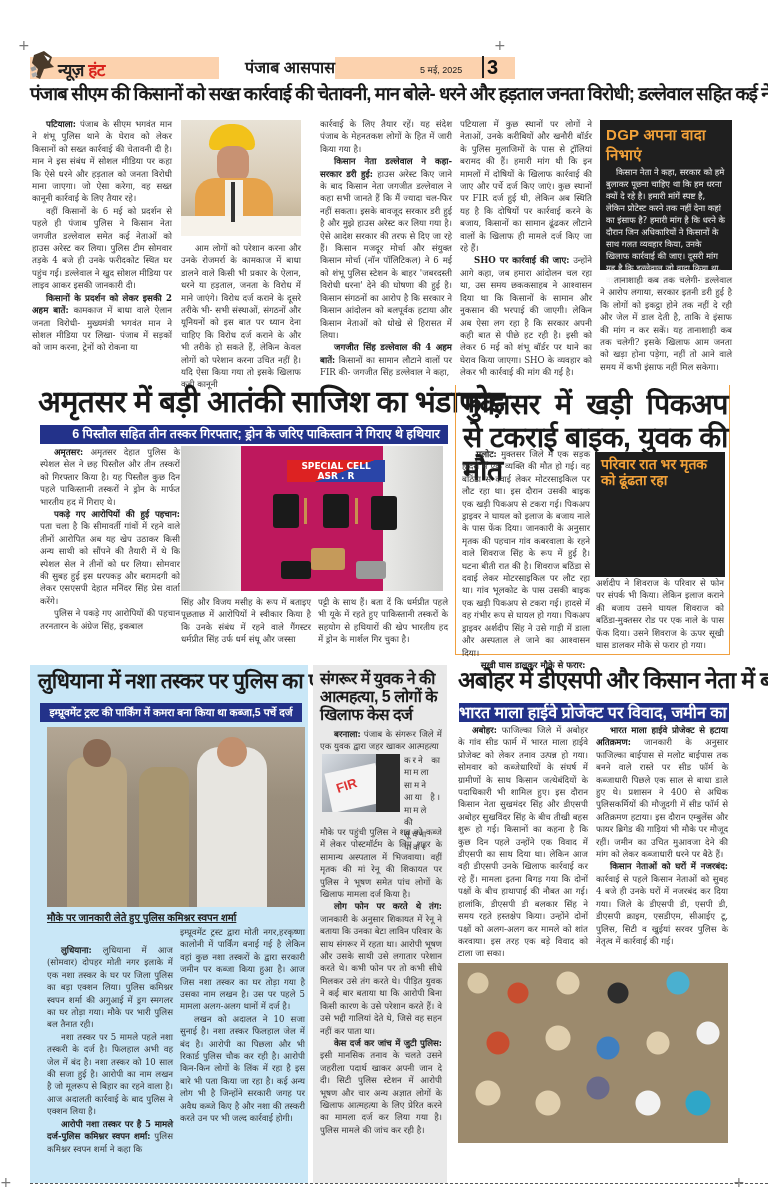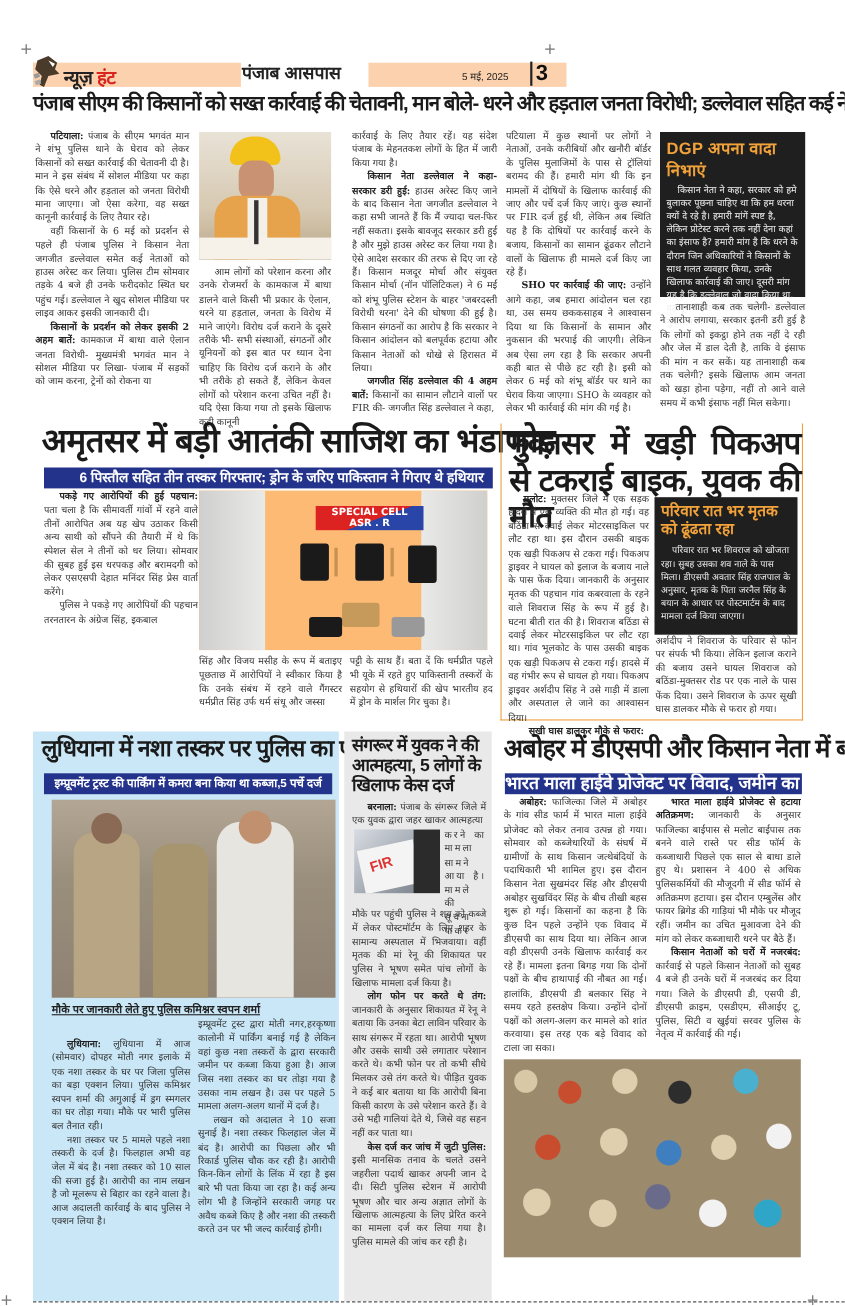--- a/index.html
+++ b/index.html
@@ -7,21 +7,21 @@
   body { position: relative; font-family: "DejaVu Serif", serif; color: #222; }
   .abs { position: absolute; }
   .crop { position: absolute; color: #777; font: 14px "DejaVu Sans", sans-serif; line-height: 1; }
   
   .masthead { left: 30px; top: 57px; width: 534px; height: 22px; }
   .mh-bar-l { position:absolute; left:0; top:0; width:189px; height:22px; background:#fcd2ae; }
   .mh-bar-r { position:absolute; left:305px; top:0; width:180px; height:22px; background:#fcd2ae; }
   .mh-logo { position:absolute; left:0; top:-8px; width:26px; height:34px; }
   .mh-brand { position:absolute; left:28px; top:1px; font: bold 17px "Liberation Sans", sans-serif; color:#222; letter-spacing:-0.5px; }
   .mh-brand .red { color:#d9231d; }
-  .mh-section { position:absolute; left:190px; top:0; width:115px; height:22px; text-align:left; font: bold 16px "Liberation Sans", sans-serif; line-height:22px; color:#222; }
+  .mh-section { position:absolute; left:190px; top:0; width:115px; height:22px; text-align:right; font: bold 16px "Liberation Sans", sans-serif; line-height:22px; color:#222; }
   .mh-date { position:absolute; left:390px; top:6px; font: 9px "Liberation Sans", sans-serif; color:#222; }
   .mh-page { position:absolute; left:452px; top:-1px; font: bold 20px "Liberation Sans", sans-serif; color:#111; border-left:2px solid #222; padding-left:3px; line-height:22px;}
 
   .headline { font-family: "Liberation Sans", sans-serif; font-weight: bold; color:#1a1a1a; letter-spacing:-0.5px; line-height:1.05; }
   .bodytxt { font-family: "DejaVu Serif", serif; font-size: 8.6px; line-height: 12.4px; color:#333; text-align: justify; }
   .bodytxt p { text-indent: 14px; }
   .bodytxt b { color:#222; }
   .blue-bar { background:#23328a; color:#fff; font: bold 13px "Liberation Sans", sans-serif; text-align:center; }
   .photo { overflow:hidden; }
 
@@ -109,25 +109,26 @@
 </div>
 
 <div class="abs bodytxt" style="left:600px;top:274px;width:132px;">
   <p><span>तानाशाही कब तक चलेगी- डल्लेवाल ने आरोप लगाया, सरकार इतनी डरी हुई है कि लोगों को इकट्ठा होने तक नहीं दे रही और जेल में डाल देती है, ताकि वे इंसाफ की मांग न कर सकें। यह तानाशाही कब तक चलेगी? इसके खिलाफ आम जनता को खड़ा होना पड़ेगा, नहीं तो आने वाले समय में कभी इंसाफ नहीं मिल सकेगा।</span></p>
 </div>
 
 <div class="abs headline" style="left:38px;top:386px;width:412px;font-size:30px;white-space:nowrap;">अमृतसर में बड़ी आतंकी साजिश का भंडाफोड़</div>
 <div class="abs blue-bar" style="left:40px;top:425px;width:408px;height:19px;line-height:19px;font-size:12.5px;white-space:nowrap;overflow:hidden;padding-left:24px;">6 पिस्तौल सहित तीन तस्कर गिरफ्तार; ड्रोन के जरिए पाकिस्तान ने गिराए थे हथियार</div>
 
 <div class="abs bodytxt" style="left:40px;top:446px;width:140px;">
+  <p><b>अमृतसर:</b><span> अमृतसर देहात पुलिस के स्पेशल सेल ने छह पिस्तौल और तीन तस्करों को गिरफ्तार किया है। यह पिस्तौल कुछ दिन पहले पाकिस्तानी तस्करों ने ड्रोन के मार्फत भारतीय हद में गिराए थे।</span></p>
   <p><b>पकड़े गए आरोपियों की हुई पहचान:</b><span> पता चला है कि सीमावर्ती गांवों में रहने वाले तीनों आरोपित अब यह खेप उठाकर किसी अन्य साथी को सौंपने की तैयारी में थे कि स्पेशल सेल ने तीनों को धर लिया। सोमवार की सुबह हुई इस धरपकड़ और बरामदगी को लेकर एसएसपी देहात मनिंदर सिंह प्रेस वार्ता करेंगे।</span></p>
   <p><span>पुलिस ने पकड़े गए आरोपियों की पहचान तरनतारन के अंग्रेज सिंह, इकबाल</span></p>
 </div>
 
-<div class="abs photo" style="left:181px;top:446px;width:262px;height:145px;background:#fdba74;padding-left:48px;">
+<div class="abs photo" style="left:181px;top:446px;width:262px;height:145px;background:#be185d;padding-left:48px;">
   <div style="position:absolute;left:0;top:0;width:60px;height:145px;background:linear-gradient(90deg,#cfcfcd,#e9e9e7);"></div>
   <div style="position:absolute;left:202px;top:0;width:60px;height:145px;background:linear-gradient(270deg,#cfcfcd,#e9e9e7);"></div>
   <div style="position:absolute;left:106px;top:14px;width:98px;height:22px;background:linear-gradient(160deg,#d22 0%,#d22 55%,#2a45a8 56%);color:#fff;font:bold 9px 'DejaVu Sans',sans-serif;text-align:center;line-height:10px;padding-top:1px;">
     <div>SPECIAL CELL</div>
     <div>ASR . R</div>
   </div>
   <div style="position:absolute;left:92px;top:48px;width:26px;height:34px;background:#1a1a1a;border-radius:3px;"></div>
   <div style="position:absolute;left:142px;top:48px;width:26px;height:34px;background:#1a1a1a;border-radius:3px;"></div>
   <div style="position:absolute;left:190px;top:50px;width:26px;height:34px;background:#1a1a1a;border-radius:3px;"></div>
   <div style="position:absolute;left:130px;top:102px;width:34px;height:22px;background:#c59a5a;border-radius:3px;"></div>
@@ -147,23 +148,20 @@
 <div class="abs muk-frame"></div>
 <div class="abs headline" style="left:463px;top:388px;width:265px;font-size:28.5px;line-height:33px;text-align:justify;">मुक्तसर में खड़ी पिकअप से टकराई बाइक, युवक की मौत</div>
 
 <div class="abs bodytxt" style="left:462px;top:448px;width:128px;">
   <p><b>मलोट:</b><span> मुक्तसर जिले में एक सड़क हादसे में एक व्यक्ति की मौत हो गई। वह बठिंडा से दवाई लेकर मोटरसाइकिल पर लौट रहा था। इस दौरान उसकी बाइक एक खड़ी पिकअप से टकरा गई। पिकअप ड्राइवर ने घायल को इलाज के बजाय नाले के पास फेंक दिया। जानकारी के अनुसार मृतक की पहचान गांव कबरवाला के रहने वाले शिवराज सिंह के रूप में हुई है। घटना बीती रात की है। शिवराज बठिंडा से दवाई लेकर मोटरसाइकिल पर लौट रहा था। गांव भूलकोट के पास उसकी बाइक एक खड़ी पिकअप से टकरा गई। हादसे में वह गंभीर रूप से घायल हो गया। पिकअप ड्राइवर अर्शदीप सिंह ने उसे गाड़ी में डाला और अस्पताल ले जाने का आश्वासन दिया।</span></p>
   <p style="text-align:center"><b>सूखी घास डालकर मौके से फरार:</b></p>
 </div>
 
 <div class="abs pariwar">
   <div class="pariwar-title">परिवार रात भर मृतक को ढूंढता रहा</div>
-  <div class="pariwar-body">
-      <p>परिवार रात भर शिवराज को खोजता रहा। सुबह उसका शव नाले के पास मिला। डीएसपी अवतार सिंह राजपाल के अनुसार, मृतक के पिता जरनैल सिंह के बयान के आधार पर पोस्टमार्टम के बाद मामला दर्ज किया जाएगा।</p>
-    </div>
 </div>
 
 <div class="abs bodytxt" style="left:596px;top:577px;width:128px;">
   <p style="text-indent:0">अर्शदीप ने शिवराज के परिवार से फोन पर संपर्क भी किया। लेकिन इलाज कराने की बजाय उसने घायल शिवराज को बठिंडा-मुक्तसर रोड पर एक नाले के पास फेंक दिया। उसने शिवराज के ऊपर सूखी घास डालकर मौके से फरार हो गया।</p>
 </div>
 
 <div class="abs ludh"></div>
 <div class="abs headline" style="left:38px;top:670px;width:265px;font-size:21px;white-space:nowrap;letter-spacing:-0.6px;">लुधियाना में नशा तस्कर पर पुलिस का एक्शन</div>
 <div class="abs blue-bar" style="left:40px;top:703px;width:262px;height:19px;line-height:19px;font-size:10.5px;white-space:nowrap;overflow:hidden;">इम्प्रूवमेंट ट्रस्ट की पार्किंग में कमरा बना किया था कब्जा,5 पर्चे दर्ज</div>
 
@@ -172,20 +170,21 @@
   <div style="position:absolute;left:92px;top:40px;width:50px;height:140px;background:#a79570;border-radius:16px 16px 0 0;"></div>
   <div style="position:absolute;left:150px;top:20px;width:70px;height:160px;background:#e7e5e0;border-radius:22px 22px 0 0;"></div>
   <div style="position:absolute;left:170px;top:10px;width:30px;height:30px;background:#c1906f;border-radius:50%;"></div>
   <div style="position:absolute;left:36px;top:12px;width:28px;height:28px;background:#8a6a54;border-radius:50%;"></div>
 </div>
 <div class="abs" style="left:47px;top:910px;width:258px;font:bold 10px 'Liberation Sans',sans-serif;color:#222;white-space:nowrap;text-decoration:underline;">मौके पर जानकारी लेते हुए पुलिस कमिश्नर स्वपन शर्मा</div>
 
 <div class="abs bodytxt" style="left:47px;top:944px;width:126px;">
   <p><b>लुधियाना:</b><span> लुधियाना में आज (सोमवार) दोपहर मोती नगर इलाके में एक नशा तस्कर के घर पर जिला पुलिस का बड़ा एक्शन लिया। पुलिस कमिश्नर स्वपन शर्मा की अगुआई में ड्रग स्मगलर का घर तोड़ा गया। मौके पर भारी पुलिस बल तैनात रही।</span></p>
   <p><span>नशा तस्कर पर 5 मामले पहले नशा तस्करी के दर्ज है। फिलहाल अभी वह जेल में बंद है। नशा तस्कर को 10 साल की सजा हुई है। आरोपी का नाम लखन है जो मूलरूप से बिहार का रहने वाला है। आज अदालती कार्रवाई के बाद पुलिस ने एक्शन लिया है।</span></p>
+  <p><b>आरोपी नशा तस्कर पर है 5 मामले दर्ज-पुलिस कमिश्नर स्वपन शर्मा:</b><span> पुलिस कमिश्नर स्वपन शर्मा ने कहा कि</span></p>
 </div>
 <div class="abs bodytxt" style="left:180px;top:926px;width:125px;">
   <p style="text-indent:0"><span>इम्प्रूवमेंट ट्रस्ट द्वारा मोती नगर,हरकृष्णा कालोनी में पार्किंग बनाई गई है लेकिन वहां कुछ नशा तस्करों के द्वारा सरकारी जमीन पर कब्जा किया हुआ है। आज जिस नशा तस्कर का घर तोड़ा गया है उसका नाम लखन है। उस पर पहले 5 मामला अलग-अलग थानों में दर्ज है।</span></p>
   <p><span>लखन को अदालत ने 10 सजा सुनाई है। नशा तस्कर फिलहाल जेल में बंद है। आरोपी का पिछला और भी रिकार्ड पुलिस चौक कर रही है। आरोपी किन-किन लोगों के लिंक में रहा है इस बारे भी पता किया जा रहा है। कई अन्य लोग भी है जिन्होंने सरकारी जगह पर अवैध कब्जे किए है और नशा की तस्करी करते उन पर भी जल्द कार्रवाई होगी।</span></p>
 </div>
 
 <div class="abs sang"></div>
 <div class="abs headline" style="left:320px;top:670px;width:125px;font-size:16px;line-height:18px;">संगरूर में युवक ने की आत्महत्या, 5 लोगों के खिलाफ केस दर्ज</div>
 <div class="abs bodytxt" style="left:320px;top:728px;width:122px;">
   <p><b>बरनाला:</b><span> पंजाब के संगरूर जिले में एक युवक द्वारा जहर खाकर आत्महत्या</span></p>

